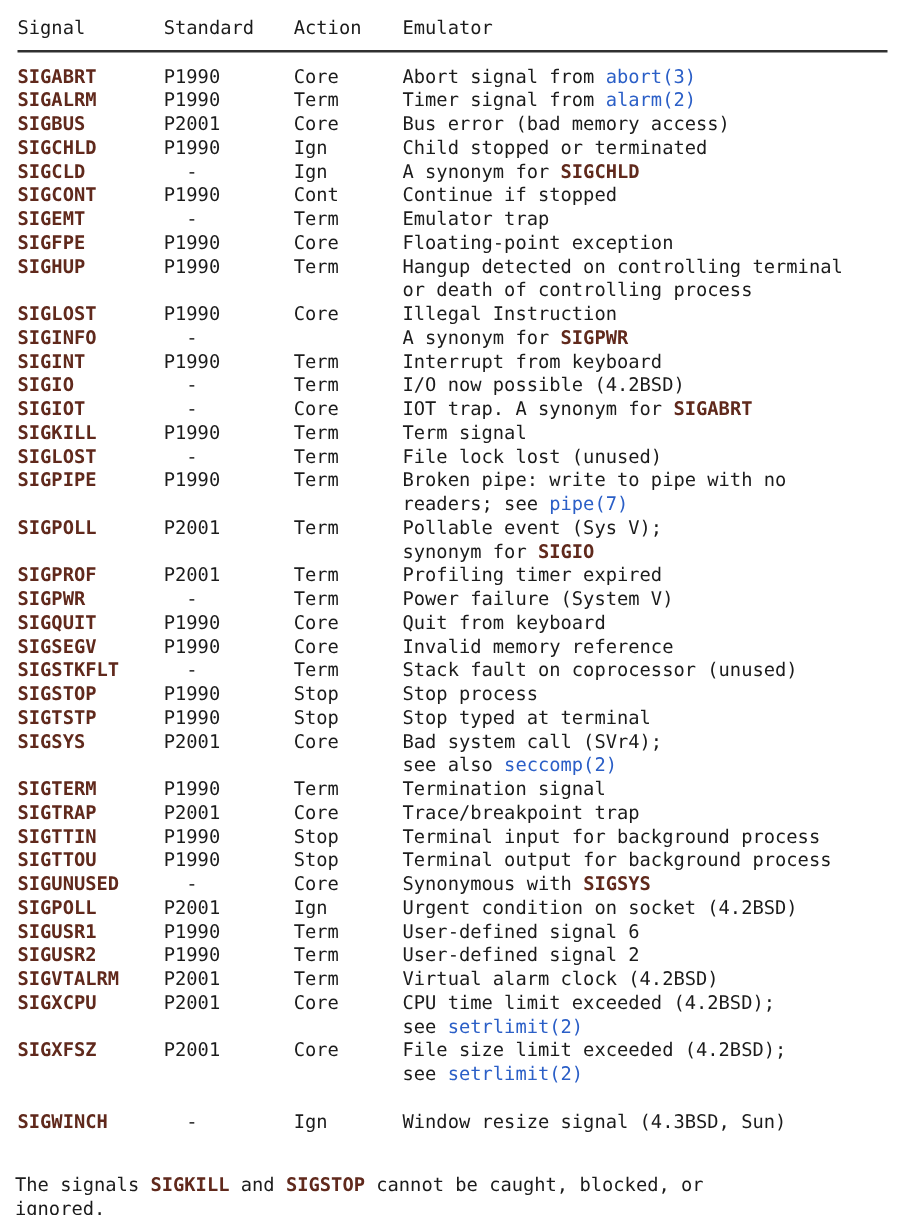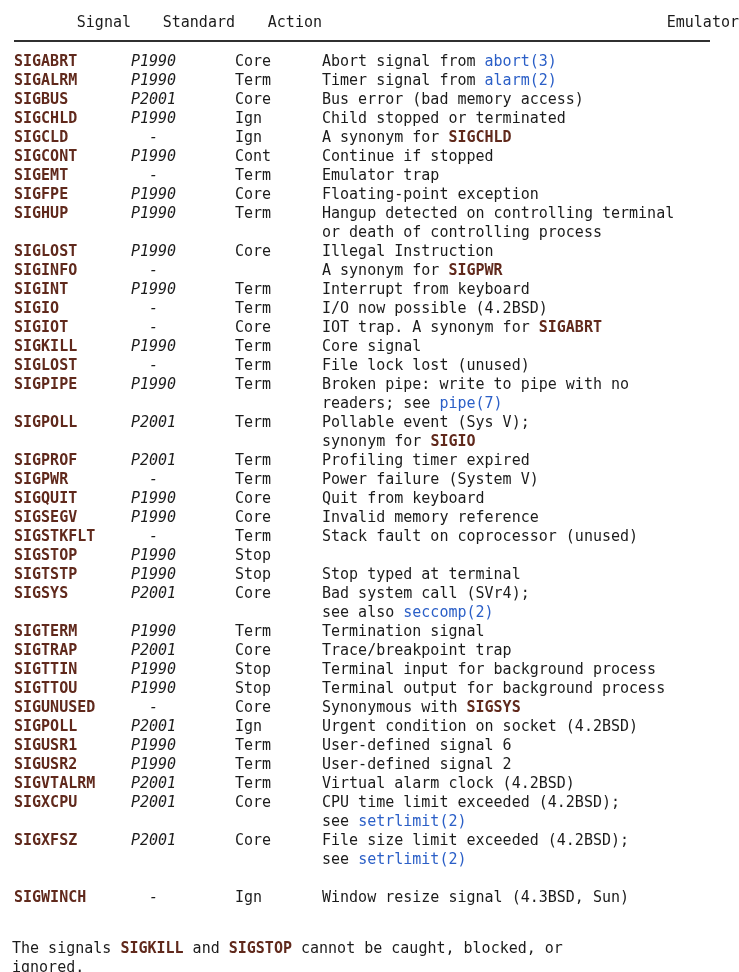--- a/index.html
+++ b/index.html
@@ -21,22 +21,22 @@
     line-height: 19px;
   }
   .page { padding-top: 13px; }
   .sigtable { margin-left: 14px; }
   .row {
     display: grid;
     grid-template-columns: 117px 104px 87px 1fr;
     align-items: start;
   }
   .c { white-space: pre-wrap; }
-  .c.std { white-space: pre; font-style: italic; }
-  .hdr { font-weight: normal; text-align: right; }
+  .c.std { white-space: pre; }
+  .hdr { font-weight: normal; }
   .sig-name { font-weight: bold; color: var(--maroon); }
   .bsig { font-weight: bold; color: var(--maroon); }
   a.manlink { color: var(--link); text-decoration: none; cursor: pointer; text-align: right; }
   .rule {
     width: 696px;
     height: 2px;
     background: var(--rule);
     margin: 8px 0 10px 0;
   }
   .gap-before { margin-top: 19px; }
@@ -140,21 +140,21 @@
         <div class="row">
           <span class="c sig-name">SIGIOT</span>
           <span class="c std">  -</span>
           <span class="c">Core</span>
           <span class="c">IOT trap. A synonym for <span class="bsig">SIGABRT</span></span>
         </div>
         <div class="row">
           <span class="c sig-name">SIGKILL</span>
           <span class="c std">P1990</span>
           <span class="c">Term</span>
-          <span class="c">Core signal</span>
+          <span class="c">Term signal</span>
         </div>
         <div class="row">
           <span class="c sig-name">SIGLOST</span>
           <span class="c std">  -</span>
           <span class="c">Term</span>
           <span class="c">File lock lost (unused)</span>
         </div>
         <div class="row">
           <span class="c sig-name">SIGPIPE</span>
           <span class="c std">P1990</span>
@@ -196,20 +196,21 @@
         <div class="row">
           <span class="c sig-name">SIGSTKFLT</span>
           <span class="c std">  -</span>
           <span class="c">Term</span>
           <span class="c">Stack fault on coprocessor (unused)</span>
         </div>
         <div class="row">
           <span class="c sig-name">SIGSTOP</span>
           <span class="c std">P1990</span>
           <span class="c">Stop</span>
+          <span class="c">Stop process</span>
         </div>
         <div class="row">
           <span class="c sig-name">SIGTSTP</span>
           <span class="c std">P1990</span>
           <span class="c">Stop</span>
           <span class="c">Stop typed at terminal</span>
         </div>
         <div class="row">
           <span class="c sig-name">SIGSYS</span>
           <span class="c std">P2001</span>

